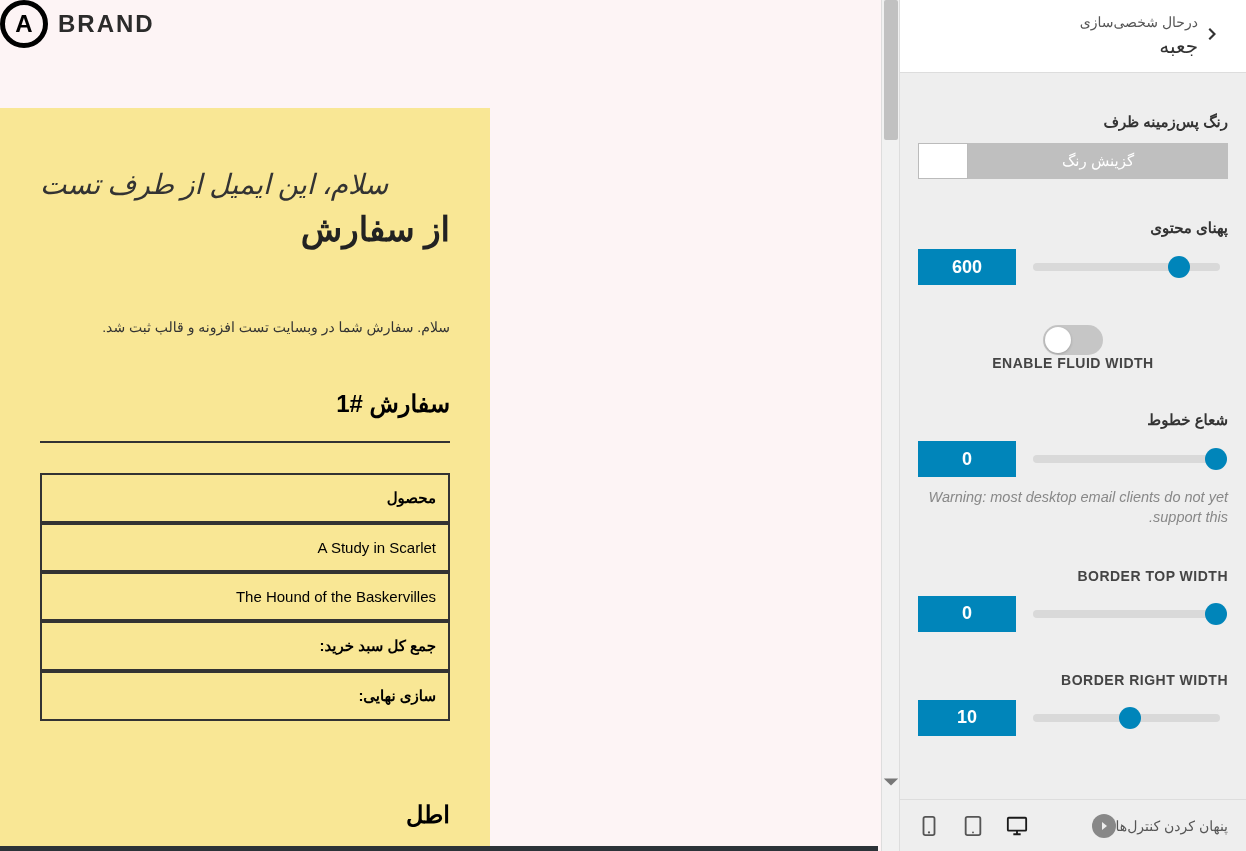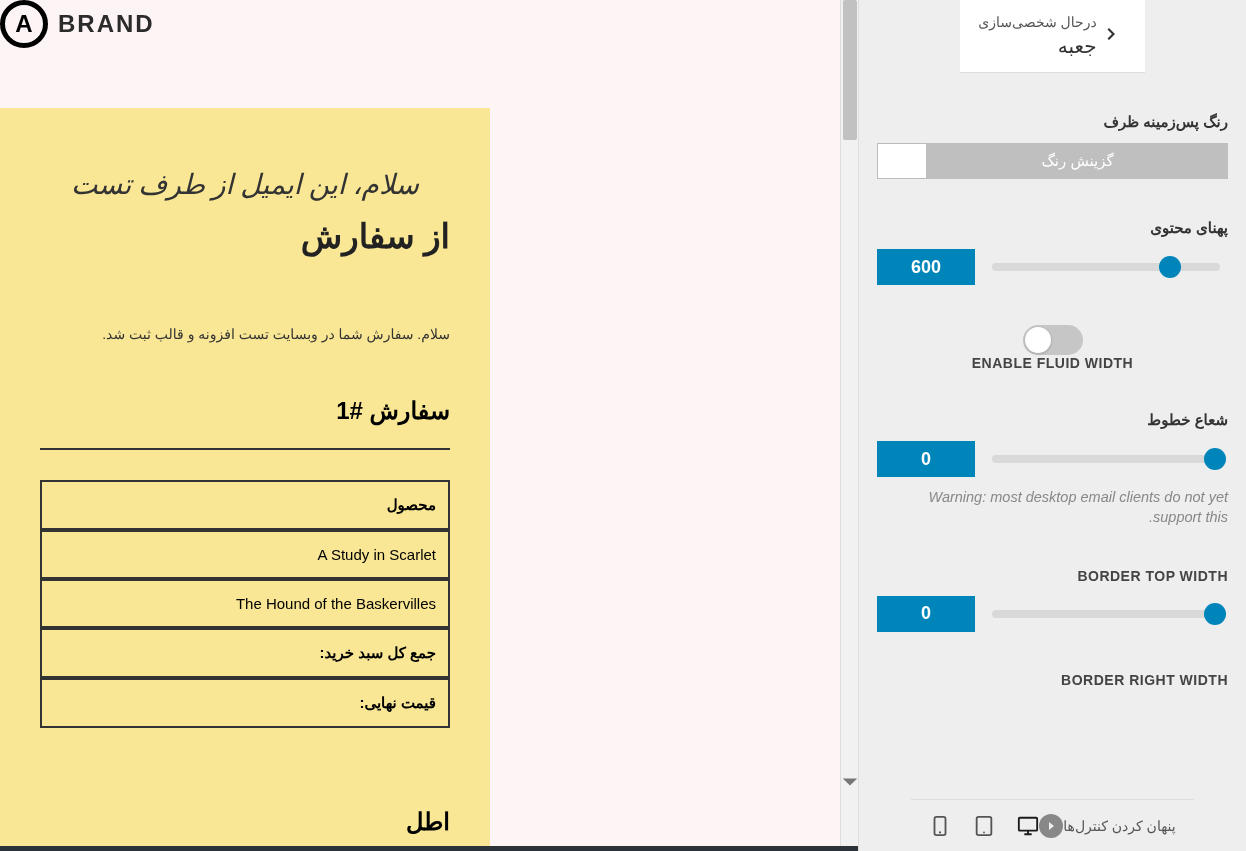--- a/index.html
+++ b/index.html
@@ -4,34 +4,34 @@
 <style>
 * { margin: 0; padding: 0; box-sizing: border-box; }
 body { font-family: -apple-system, BlinkMacSystemFont, "Segoe UI", Tahoma, sans-serif; background: #fff; overflow: hidden; }
 .app { display: flex; height: 851px; width: 1246px; position: relative; }
 .preview { flex: 1; background: #fdf4f5; position: relative; overflow: hidden; }
 .preview-inner { background: #fdf4f5; height: 100%; }
 .brand-row { display: flex; align-items: center; gap: 10px; padding: 0 0 20px 0; }
 .brand-logo { width: 48px; height: 48px; border: 5px solid #000; border-radius: 50%; display: flex; align-items: center; justify-content: center; font-weight: 900; font-size: 24px; }
 .brand-text { font-size: 24px; font-weight: 800; letter-spacing: 2px; color: #2b2b2b; }
 .email-box { background: #f9e795; margin-top: 40px; width: 490px; padding: 60px 40px 40px 40px; direction: rtl; }
-.email-greeting { font-size: 28px; font-style: italic; color: #333; text-align: center; margin-bottom: 15px; font-family: Tahoma, serif; }
+.email-greeting { font-size: 28px; font-style: italic; color: #333; text-align: left; margin-bottom: 8px; font-family: Tahoma, serif; }
 .email-thanks { font-size: 34px; font-weight: 800; color: #222; text-align: right; margin-bottom: 70px; }
 .email-confirm { font-size: 14px; color: #333; text-align: right; margin-bottom: 55px; direction: rtl; }
 .order-title { font-size: 24px; font-weight: 700; text-align: right; margin-bottom: 30px; border-bottom: 2px solid #333; padding-bottom: 23px; direction: rtl; }
 .order-table { width: 100%; border-collapse: separate; border-spacing: 0; }
 .order-table th, .order-table td { border: 2px solid #333; padding: 14px 12px; text-align: right; font-size: 15px; direction: rtl; }
 .order-table th { font-weight: 700; }
 .order-table .total-row td { font-weight: 700; }
 .info-title { font-size: 24px; font-weight: 700; text-align: right; margin-top: 80px; direction: rtl; }
 .vscroll-outer { position: absolute; right: 0; top: 0; width: 18px; height: 100%; background: #f1f1f1; border-left: 1px solid #ddd; }
 .vscroll-thumb { position: absolute; top: 0; left: 2px; width: 14px; height: 140px; background: #c1c1c1; border-radius: 2px; }
 .vscroll-down { position: absolute; bottom: 60px; left: 0; width: 18px; height: 18px; display: flex; align-items: center; justify-content: center; color: #666; }
 
-.sidebar { width: 388px; background: #eeeeee; display: flex; flex-direction: column; border-left: 1px solid #ddd; position: relative; align-items: center; }
+.sidebar { width: 347px; background: #eeeeee; display: flex; flex-direction: column; border-left: 1px solid #ddd; position: relative; }
 .sb-header { background: #fff; padding: 14px 18px; display: flex; align-items: center; justify-content: space-between; border-bottom: 1px solid #ddd; }
 .sb-header-text { text-align: right; direction: rtl; flex: 1; }
 .sb-header-sub { font-size: 14px; color: #555; }
 .sb-header-title { font-size: 20px; color: #333; margin-top: 4px; }
 .chevron-btn { cursor: pointer; padding: 6px; }
 .chevron-btn svg { width: 18px; height: 18px; fill: #333; }
 
 .sb-body { flex: 1; overflow-y: auto; padding: 40px 18px; }
 .control-group { margin-bottom: 40px; }
 .control-label { text-align: right; direction: rtl; font-size: 15px; color: #333; font-weight: 600; margin-bottom: 12px; }
@@ -88,21 +88,21 @@
           <tr>
                 <td>A Study in Scarlet</td>
               </tr>
           <tr>
                 <td>The Hound of the Baskervilles</td>
               </tr>
           <tr class="total-row">
                 <td>جمع کل سبد خرید:</td>
               </tr>
           <tr class="total-row">
-                <td>قیمت نهایی:</td>
+                <td>سازی نهایی:</td>
               </tr>
         </tbody>
           </table>
         <div class="info-title">اطل</div>
       </div>
     </div>
     <div class="vscroll-outer">
       <div class="vscroll-thumb"></div>
       <div class="vscroll-down">
         <svg viewBox="0 0 10 10">
@@ -177,20 +177,28 @@
           <div class="slider-track-wrap">
             <div class="slider-track">
                 <div class="slider-thumb" style="left:98%"></div>
               </div>
           </div>
         </div>
       </div>
 
       <div class="control-group" style="margin-bottom:10px">
         <div class="control-label-en">BORDER RIGHT WIDTH</div>
+        <div class="slider-row">
+          <div class="slider-value">10</div>
+          <div class="slider-track-wrap">
+            <div class="slider-track">
+                <div class="slider-thumb" style="left:52%"></div>
+              </div>
+          </div>
+        </div>
       </div>
 
     </div>
 
     <div class="sb-footer">
       <div class="device-icons">
         <div class="device-icon">
           <svg viewBox="0 0 24 24">
               <rect x="6" y="2" width="12" height="20" rx="2" fill="none" stroke="#555" stroke-width="2"></rect>
               <circle cx="12" cy="19" r="1.2" fill="#555"></circle>

